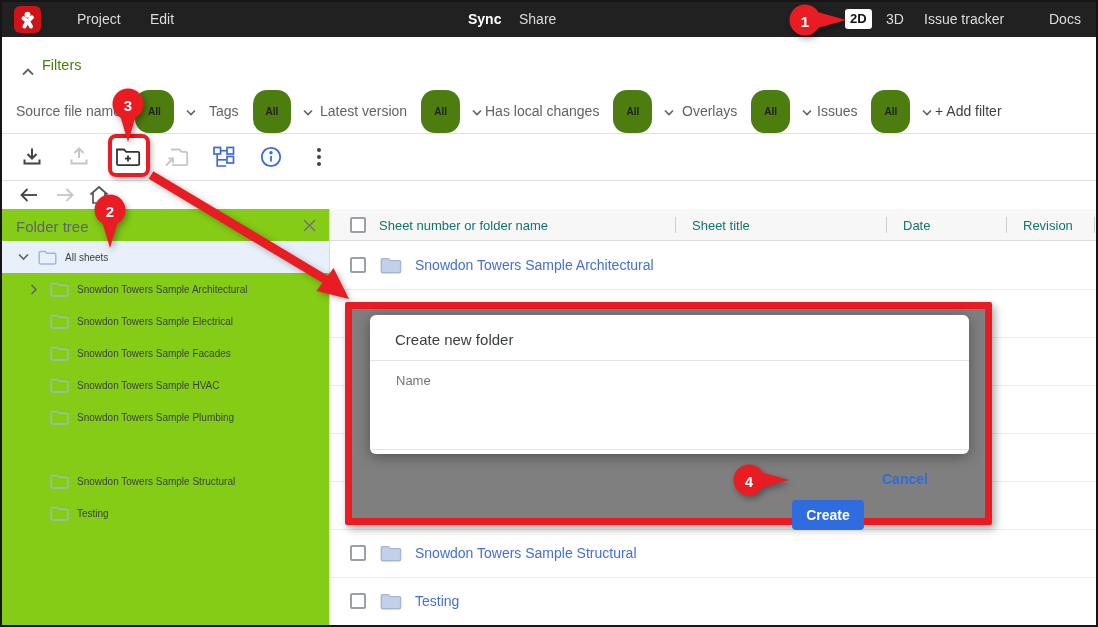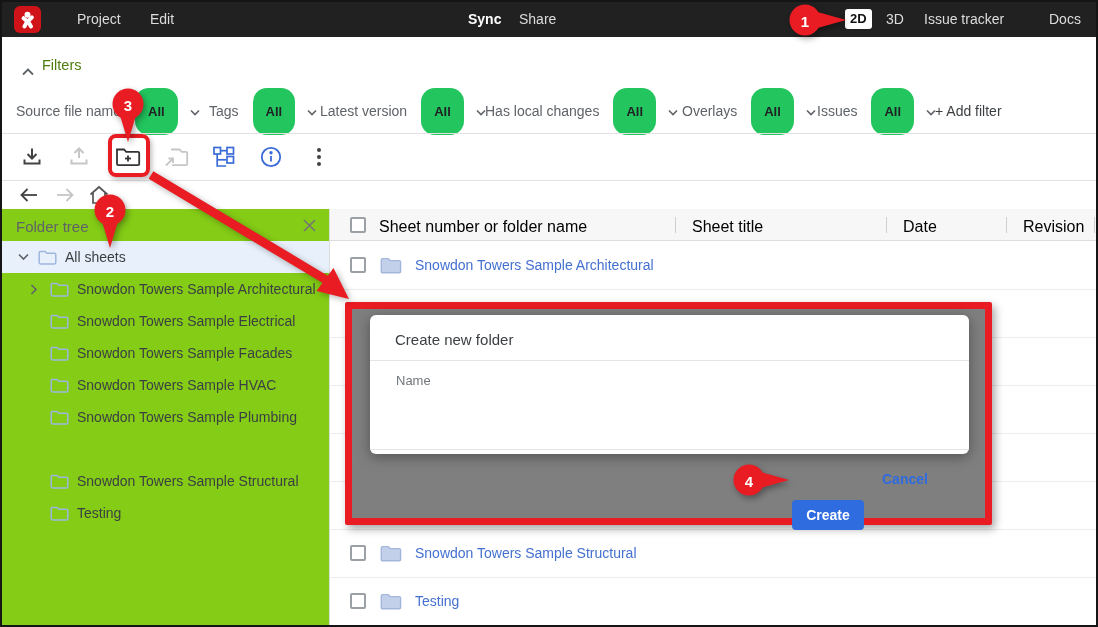--- a/index.html
+++ b/index.html
@@ -13,21 +13,21 @@
   .logo { position:absolute; left:12px; top:4px; width:27px; height:27px; border-radius:6px;
           background:#cf1318; display:flex; align-items:center; justify-content:center; }
   .pill2d { position:absolute; left:843px; top:7px; background:#fff; color:#111; font-size:13px;
             font-weight:bold; padding:2px 5px 3px; border-radius:3px; }
 
   
   .filters-head { position:absolute; left:40px; top:55px; font-size:14.5px; color:#4d7c0f; }
   .fchev { position:absolute; left:20px; top:60px; }
   .fgroup { position:absolute; top:96px; height:26px; display:flex; align-items:center; }
   .flabel { font-size:14px; color:#5f6368; }
-  .fchip  { background:#22c55e; color:#202124; font-weight:bold; font-size:13px;
+  .fchip  { background:#4d7c0f; color:#202124; font-weight:bold; font-size:10px;
             padding:16px 13px; border-radius:14px; margin-left:14px; }
   .fcaret { margin-left:12px; }
   .addfilter { position:absolute; left:933px; top:101px; font-size:14px; color:#3c4043; }
 
   .hline { position:absolute; left:0; width:1098px; height:1px; background:#e2e2e2; }
 
   
   .tool { position:absolute; top:142px; width:26px; height:26px; display:flex;
           align-items:center; justify-content:center; }
   .hl-box { position:absolute; left:106px; top:132px; width:42px; height:43px;
@@ -35,33 +35,33 @@
             box-shadow:2px 3px 5px rgba(0,0,0,.25); }
 
   
   .nav { position:absolute; top:182px; width:22px; height:22px; }
 
   
   .tree-panel { position:absolute; left:0; top:207px; width:327px; height:418px; background:#84cc16; }
   .tree-title { position:absolute; left:14px; top:9px; font-size:15px; color:#5f6368; }
   .tree-close { position:absolute; left:300px; top:9px; }
   .trow { position:absolute; left:0; width:327px; height:32px; display:flex; align-items:center;
-          font-size:14px; color:#3c4043; cursor:default; }
+          font-size:10px; color:#3c4043; cursor:default; }
   .trow.sel { background:#e8f1fb; }
   .trow .exp { width:14px; margin-left:16px; display:flex; }
   .trow .exp.child { margin-left:28px; }
   .trow .fold { margin-left:6px; display:flex; }
   .trow .lbl { margin-left:8px; white-space:nowrap; }
 
   .vline { position:absolute; left:327px; top:207px; width:1px; height:418px; background:#dcdcdc; }
 
   
   .thead { position:absolute; left:328px; top:207px; width:770px; height:32px; background:#f7f7f7;
            border-bottom:1px solid #ddd; }
-  .thead .col { position:absolute; top:9px; font-size:16px; color:#000000; white-space:nowrap; }
+  .thead .col { position:absolute; top:9px; font-size:13px; color:#0f766e; white-space:nowrap; }
   .cdiv { position:absolute; top:8px; width:1px; height:16px; background:#cfcfcf; }
   .checkbox { width:16px; height:16px; border:2px solid #9aa0a6; border-radius:2px; background:#fff; }
   .rowline { position:absolute; left:328px; width:770px; height:1px; background:#ececec; }
   .drow { position:absolute; left:328px; width:770px; height:48px; display:flex; align-items:center; }
   .drow .checkbox { margin-left:20px; }
   .drow .fold { margin-left:14px; display:flex; }
   .drow .link { margin-left:13px; font-size:14px; color:#4470cf; white-space:nowrap; }
 
   
   .red-rect { position:absolute; left:343px; top:300px; width:647px; height:223px; z-index:50;

